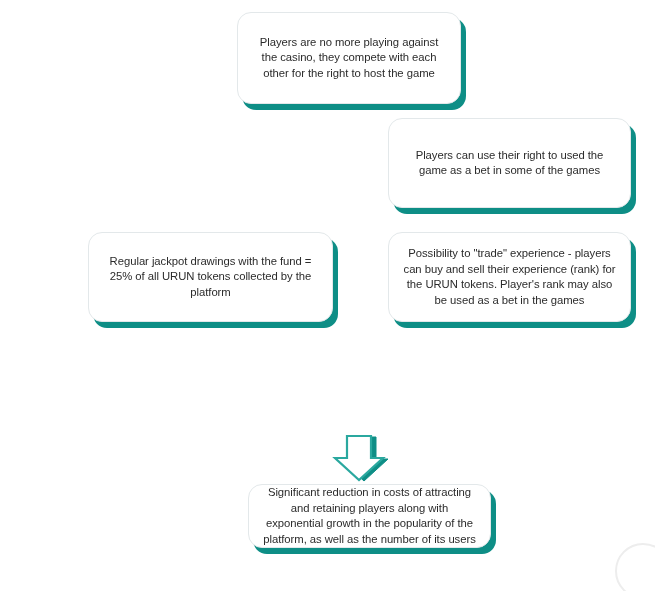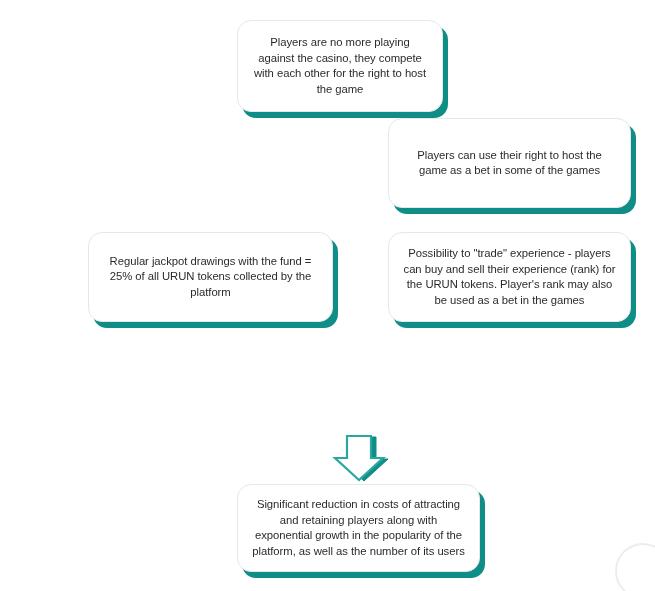--- a/index.html
+++ b/index.html
@@ -41,27 +41,27 @@
     padding: 0 13px;
     text-align: center;
     color: #2b2b2b;
     font-size: 11.3px;
     line-height: 15.5px;
     letter-spacing: -0.05px;
     white-space: pre-line;
   }
 
   
-  #box-top        { left: 237px; top: 20px;   width: 206px; height: 92px; }
+  #box-top        { left: 237px; top: 12px;   width: 224px; height: 92px; }
   #box-sell       { left: 88px;  top: 118px; width: 245px; height: 90px; }
   #box-bet        { left: 388px; top: 118px; width: 243px; height: 90px; }
   #box-jackpot    { left: 88px;  top: 232px; width: 245px; height: 90px; }
   #box-trade      { left: 388px; top: 232px; width: 243px; height: 90px; }
   #box-result     { left: 237px; top: 338px; width: 243px; height: 92px; }
-  #box-outcome    { left: 237px; top: 484px; width: 243px; height: 88px; align-items: center; }
+  #box-outcome    { left: 248px; top: 484px; width: 243px; height: 64px; align-items: center; }
 
   
   #arrow {
     position: absolute;
     left: 327px;
     top: 434px;
     width: 62px;
     height: 48px;
   }
   #arrow svg { display: block; }
@@ -82,21 +82,21 @@
 <body>
 
 <div id="canvas">
 
   <div class="box" id="box-top">
     <span class="txt">Players are no more playing against the casino, they compete with each other for the right to host the game</span>
   </div>
 
 
   <div class="box" id="box-bet">
-    <span class="txt">Players can use their right to host the game as a bet in some of the games</span>
+    <span class="txt">Players can use their right to used the game as a bet in some of the games</span>
   </div>
 
   <div class="box" id="box-jackpot">
     <span class="txt">Regular jackpot drawings with the fund = 25% of all URUN tokens collected by the platform</span>
   </div>
 
   <div class="box" id="box-trade">
     <span class="txt">Possibility to "trade" experience - players can buy and sell their experience (rank) for the URUN tokens. Player's rank may also be used as a bet in the games</span>
   </div>
 

